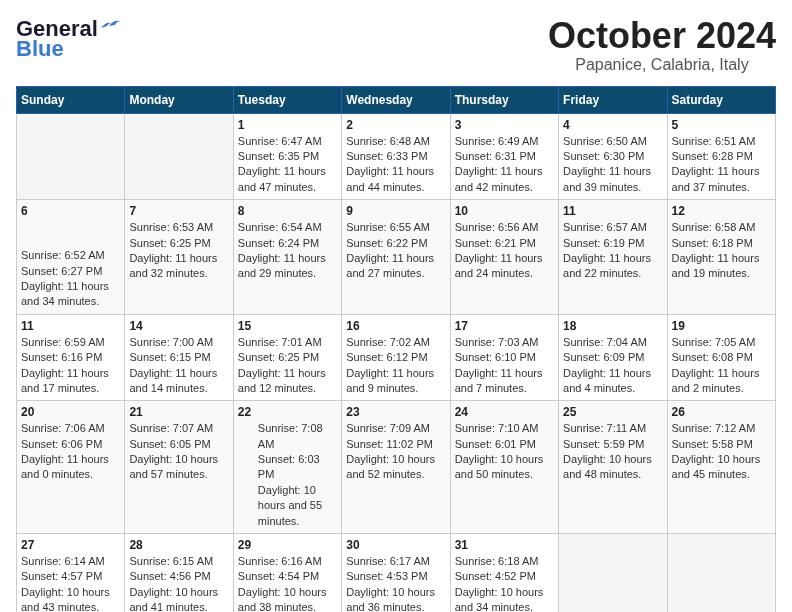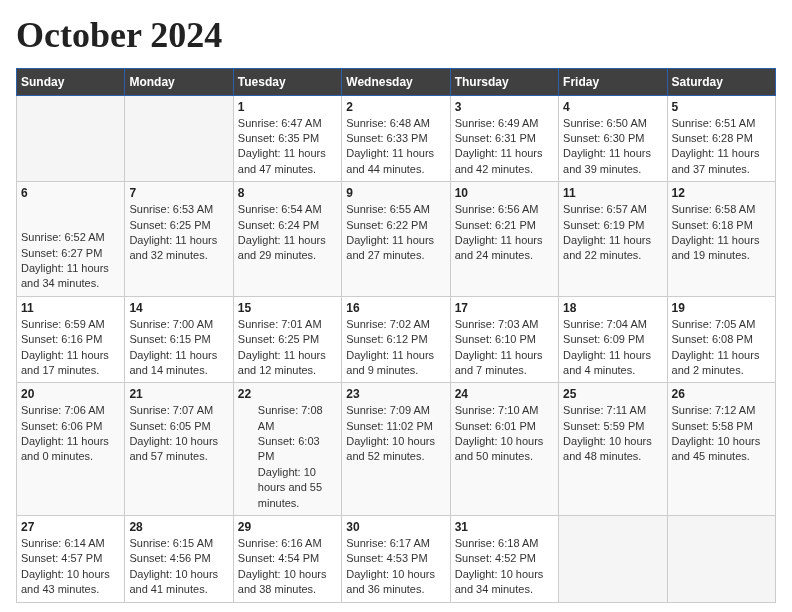--- a/index.html
+++ b/index.html
@@ -16,39 +16,38 @@
       align-items: flex-start;
       margin-bottom: 12px;
     }
     .logo {
       display: flex;
       flex-direction: column;
       align-items: flex-start;
     }
     .title-block {
       text-align: center;
-      font-family: Liberation Serif, serif;
     }
     .month-title {
       font-size: 36px;
       font-weight: bold;
       color: #222;
       line-height: 1.1;
     }
     .subtitle {
       font-size: 16px;
       color: #555;
     }
     table {
       width: 100%;
       border-collapse: collapse;
       font-size: 11px;
     }
     thead tr th {
-      background-color: #404040;
+      background-color: #0c4a6e;
       color: #fff;
       padding: 6px 4px;
       text-align: left;
       font-size: 12px;
       font-weight: bold;
       border: 1px solid #2a5faa;
     }
     tbody tr td {
       border: 1px solid #ccc;
       vertical-align: top;
@@ -72,22 +71,33 @@
       line-height: 1.4;
     }
     .empty-cell {
       background: #f5f5f5 !important;
     }
   </style>
 </head>
 <body>
 
 <div class="header">
+  <div class="logo">
+    <div style="display:flex; align-items:center;">
+      <span style="font-size:22px; font-weight:bold; color:#1a1a2e;">General</span>
+      <svg width="22" height="16" viewBox="0 0 22 16" style="margin-left:1px; margin-top:-6px;">
+        <path d="M2 10 Q8 2 14 6 Q10 4 8 8" fill="#3a7bd5"></path>
+        <path d="M10 8 Q16 0 22 4 Q18 2 16 7" fill="#3a7bd5"></path>
+      </svg>
+    </div>
+    <div style="font-size:22px; font-weight:bold; color:#3a7bd5; margin-top:-6px;">Blue</div>
+  </div>
   <div class="title-block">
     <div class="month-title">October 2024</div>
+    <div class="subtitle">Papanice, Calabria, Italy</div>
   </div>
 </div>
 
 <table>
   <thead>
     <tr>
     <th>Sunday</th>
         <th>Monday</th>
         <th>Tuesday</th>
         <th>Wednesday</th>

